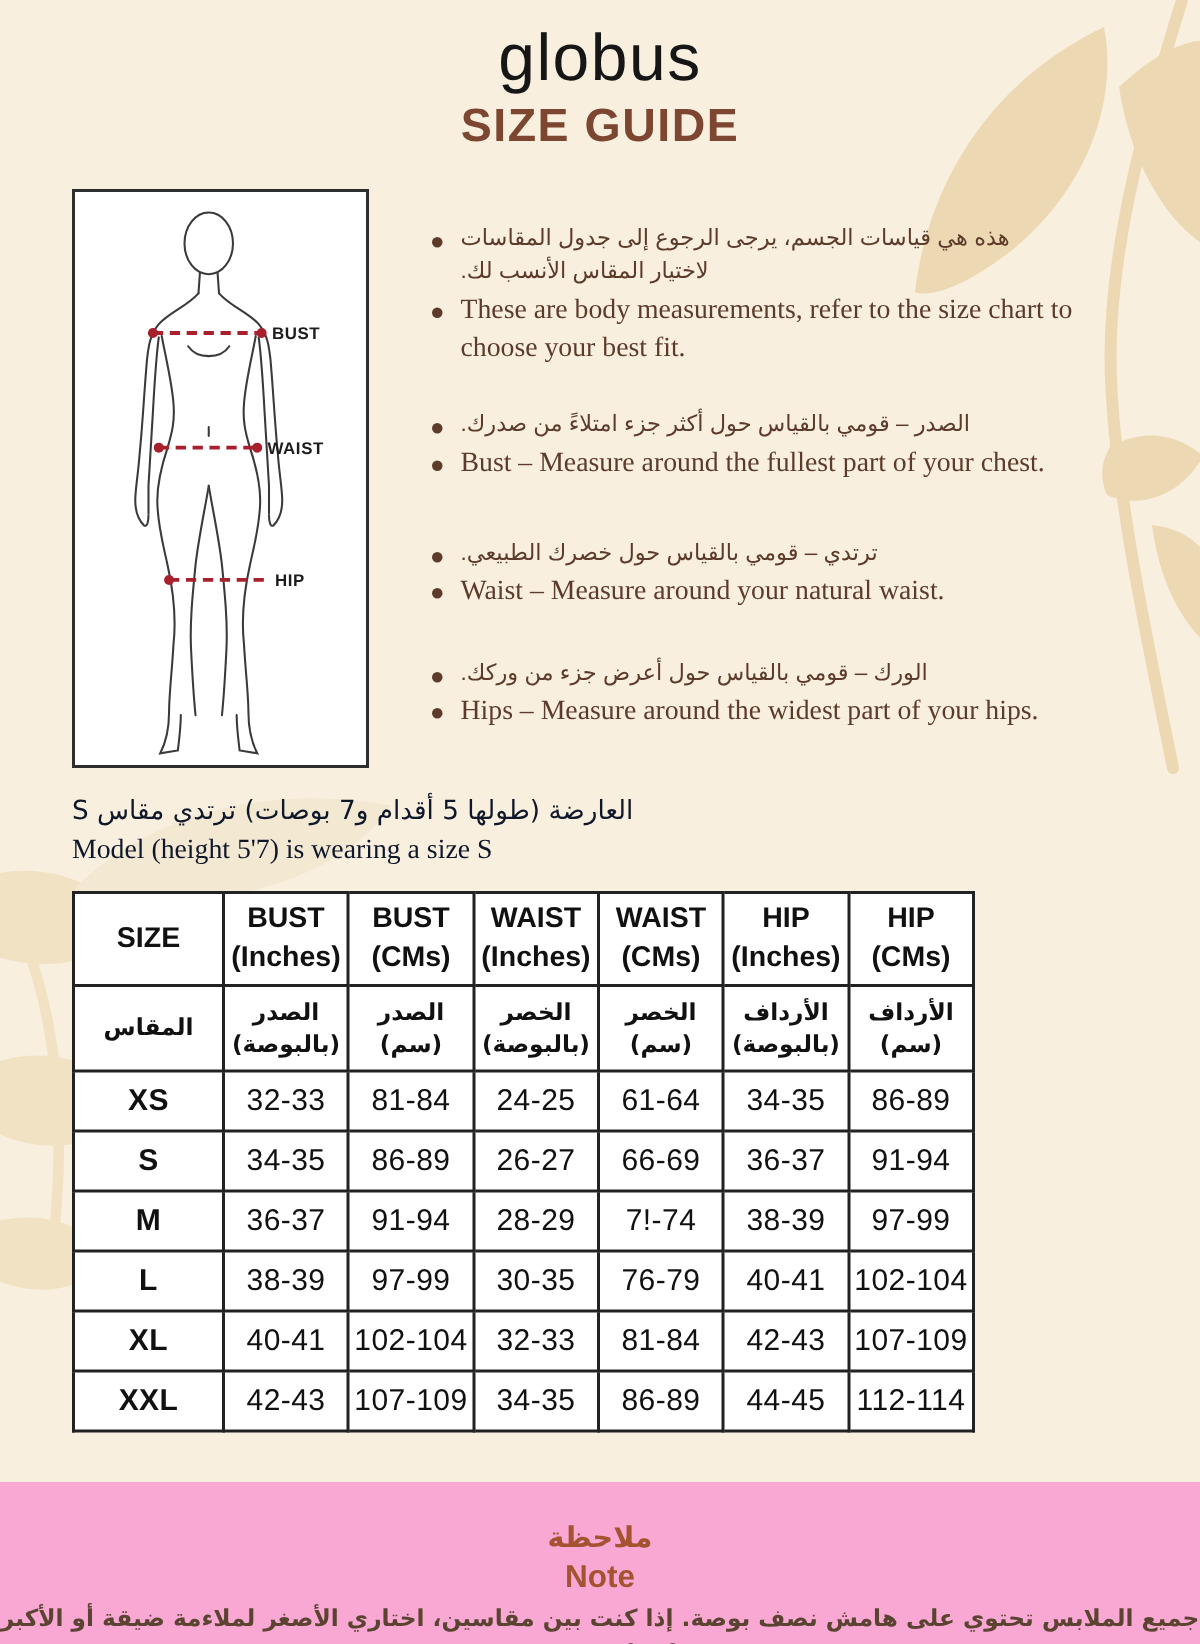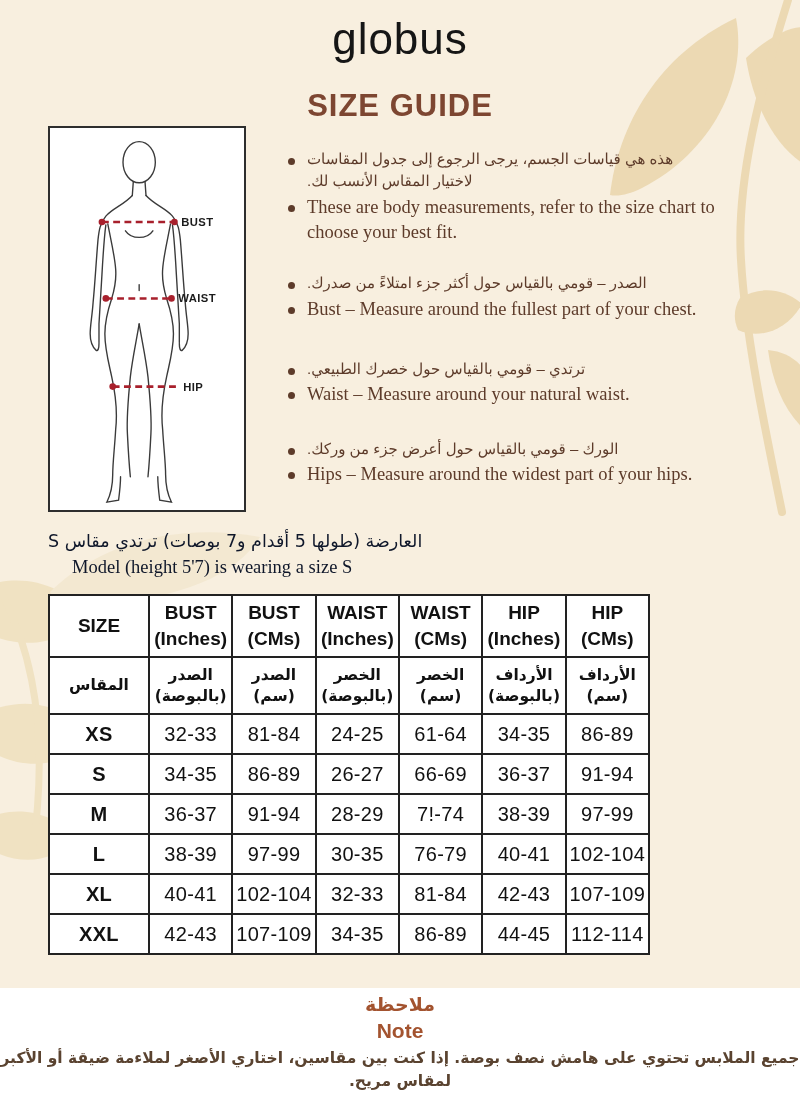--- a/index.html
+++ b/index.html
@@ -9,21 +9,21 @@
     font-family:"Liberation Sans",sans-serif;
     color:#5d3b2a;
   }
   .deco{position:absolute;pointer-events:none;}
   .content{position:absolute;inset:0;z-index:2;}
 
   
   .logo{position:absolute;top:14px;left:0;width:100%;text-align:center;
     font-size:44px;font-weight:400;letter-spacing:1px;color:#161616;
     font-family:"Liberation Sans",sans-serif;}
-  .page-title{position:absolute;top:88px;left:0;width:100%;text-align:center;
+  .page-title{position:absolute;top:66px;left:0;width:100%;text-align:center;
     font-size:31px;font-weight:bold;letter-spacing:1px;color:#7d4631;}
 
   
   .figure-box{position:absolute;left:48px;top:126px;width:198px;height:386px;
     background:#ffffff;border:2px solid #2e2e2e;box-sizing:border-box;}
   .figure-box svg{display:block;width:100%;height:100%;}
   .body-outline{fill:none;stroke:#3a3a3a;stroke-width:1.4;stroke-linecap:round;}
   .meas-line{stroke:#a8202c;stroke-width:2.6;stroke-dasharray:7 4.5;}
   .meas-dot{fill:#a8202c;}
   .meas-label{font-family:"Liberation Sans",sans-serif;font-weight:bold;
@@ -36,40 +36,40 @@
   .bullet-dot{flex:0 0 auto;width:7px;height:7px;border-radius:50%;
     background:#5d3b2a;margin:10px 12px 0 2px;}
   .bullet-text{flex:1;}
   .ar{font-family:Liberation Sans, sans-serif;font-size:15px;line-height:1.45;color:#5d3b2a;}
   .en{font-family:"Liberation Serif",serif;font-size:18.5px;line-height:1.36;color:#5d3b2a;}
 
   
   .model-info{position:absolute;left:48px;top:528px;width:430px;color:#0f172a;}
   .model-ar{font-family:"DejaVu Sans",sans-serif;font-size:17.5px;line-height:1.55;
     direction:rtl;text-align:left;}
-  .model-en{font-family:"Liberation Serif",serif;font-size:18.5px;line-height:1.3;margin-left:24px;}
+  .model-en{font-family:"Liberation Serif",serif;font-size:18.5px;line-height:1.3;}
 
   
   .table-wrap{position:absolute;left:48px;top:594px;width:602px;}
   table.size-table{border-collapse:collapse;width:100%;table-layout:fixed;}
   table.size-table td{border:2px solid #222;background:#fff;text-align:center;
     vertical-align:middle;padding:0 2px;color:#111;}
   tr.hdr-en{height:62px;}
   tr.hdr-en td{font-weight:bold;font-size:19px;line-height:1.35;
     font-family:"Liberation Sans",sans-serif;}
   tr.hdr-ar{height:57px;}
   tr.hdr-ar td{direction:rtl;font-weight:bold;font-size:15.5px;line-height:1.3;
     font-family:"DejaVu Sans",sans-serif;}
   tr.data-row{height:40px;}
   tr.data-row td{font-size:20px;letter-spacing:.3px;}
   tr.data-row td.col-size{font-weight:bold;}
 
   
   .note{position:absolute;left:0;top:988px;width:100%;height:108px;
-    background:#ffffff;text-align:center;box-sizing:border-box;padding-top:4px;}
+    background:#f9a8d4;text-align:center;box-sizing:border-box;padding-top:25px;}
   .note-title-ar{font-family:"DejaVu Sans",sans-serif;font-weight:bold;
     font-size:19px;color:#a3532f;line-height:1.3;}
   .note-title-en{font-family:"Liberation Sans",sans-serif;font-weight:bold;
     font-size:21px;color:#a3532f;line-height:1.35;}
   .note-body-ar{direction:rtl;font-family:"DejaVu Sans",sans-serif;font-weight:bold;
     font-size:15.5px;color:#5a4330;line-height:1.5;margin-top:2px;}
 </style>
 </head>
 <body>
 

